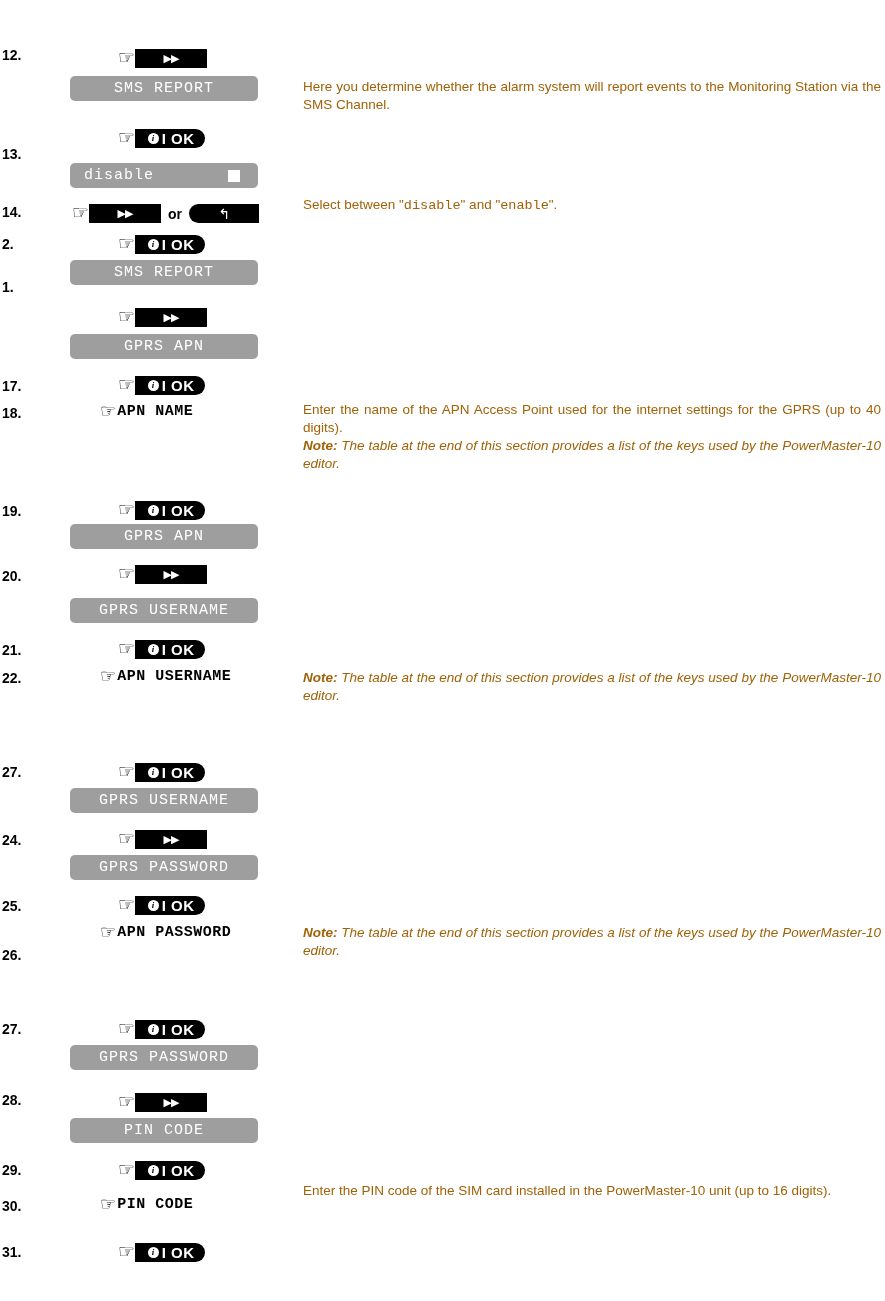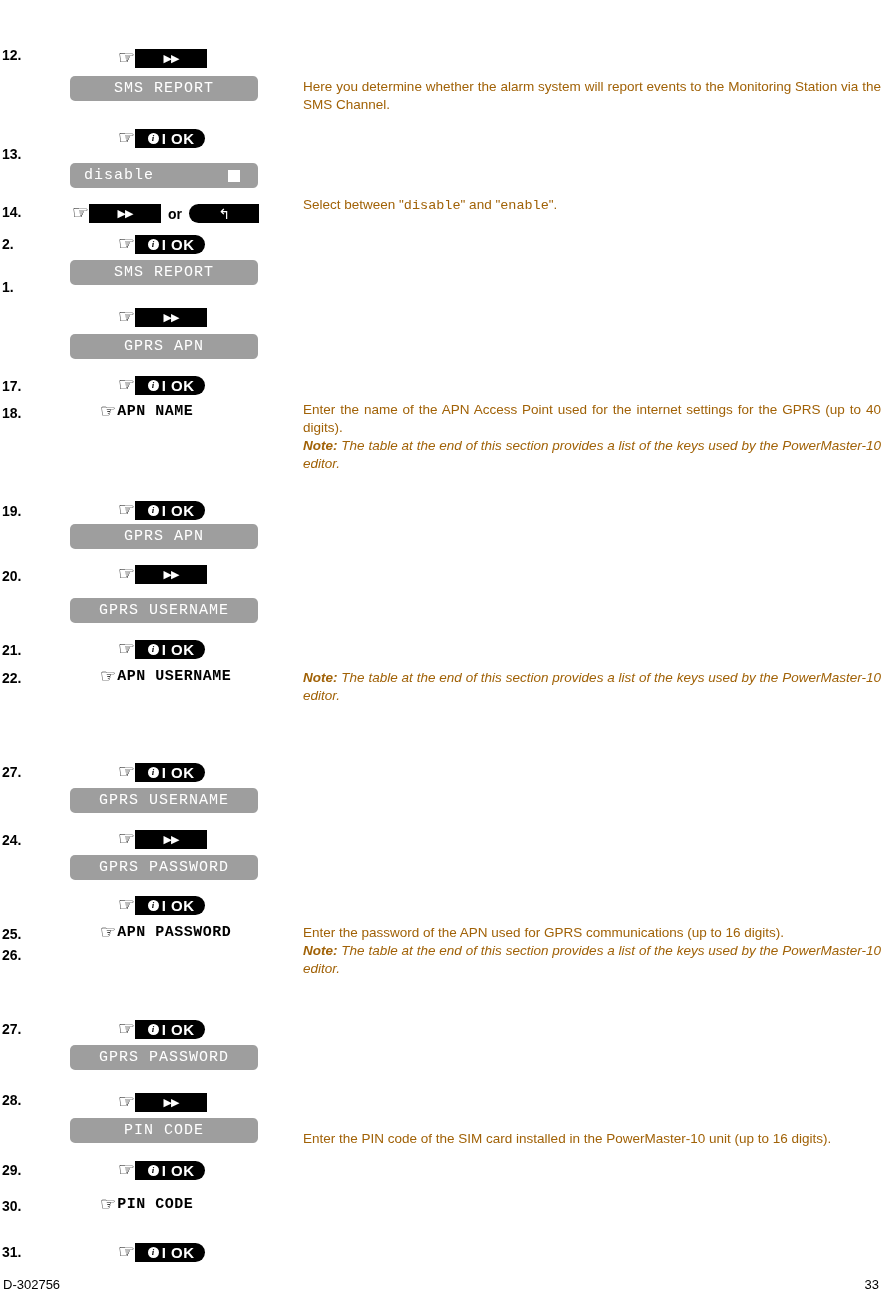--- a/index.html
+++ b/index.html
@@ -361,36 +361,35 @@
   <div class="keyline" style="left:118px; top:830px">
     <span class="hand">☞</span>
     <span class="key key-next">
       <span class="arrows">▶▶</span>
     </span>
   </div>
   <div class="lcd" style="top:855px">
     <span>GPRS PASSWORD</span>
   </div>
 
-  <div class="num" style="top:926px">25.</div>
+  <div class="num" style="top:898px">25.</div>
   <div class="keyline" style="left:118px; top:896px">
     <span class="hand">☞</span>
     <span class="key key-ok">
       <span class="i-badge">i</span>
       <span class="ok-text">I OK</span>
     </span>
   </div>
 
   <div class="num" style="top:947px">26.</div>
   <div class="setting" style="top:923px">
     <span class="hand">☞</span>
     <span class="setting-label">APN PASSWORD</span>
   </div>
   <div class="desc" style="top:924px">
-    <p>Enter the password of the APN used for GPRS communications (up to 16 digits).</p>
     <p class="note"><b>Note:</b><span> The table at the end of this section provides a list of the keys used by the PowerMaster-10 editor.</span></p>
   </div>
 
   <div class="num" style="top:1021px">27.</div>
   <div class="keyline" style="left:118px; top:1020px">
     <span class="hand">☞</span>
     <span class="key key-ok">
       <span class="i-badge">i</span>
       <span class="ok-text">I OK</span>
     </span>
@@ -417,31 +416,27 @@
       <span class="i-badge">i</span>
       <span class="ok-text">I OK</span>
     </span>
   </div>
 
   <div class="num" style="top:1198px">30.</div>
   <div class="setting" style="top:1195px">
     <span class="hand">☞</span>
     <span class="setting-label">PIN CODE</span>
   </div>
-  <div class="desc" style="top:1130px">
+  <div class="desc" style="top:1182px">
     <p>Enter the PIN code of the SIM card installed in the PowerMaster-10 unit (up to 16 digits).</p>
   </div>
 
   <div class="num" style="top:1244px">31.</div>
   <div class="keyline" style="left:118px; top:1243px">
     <span class="hand">☞</span>
     <span class="key key-ok">
       <span class="i-badge">i</span>
       <span class="ok-text">I OK</span>
     </span>
   </div>
 
-  <div class="footer">
-    <span class="footer-left">D-302756</span>
-    <span class="footer-right">33</span>
-  </div>
 
 </div>
 
 </body></html>

